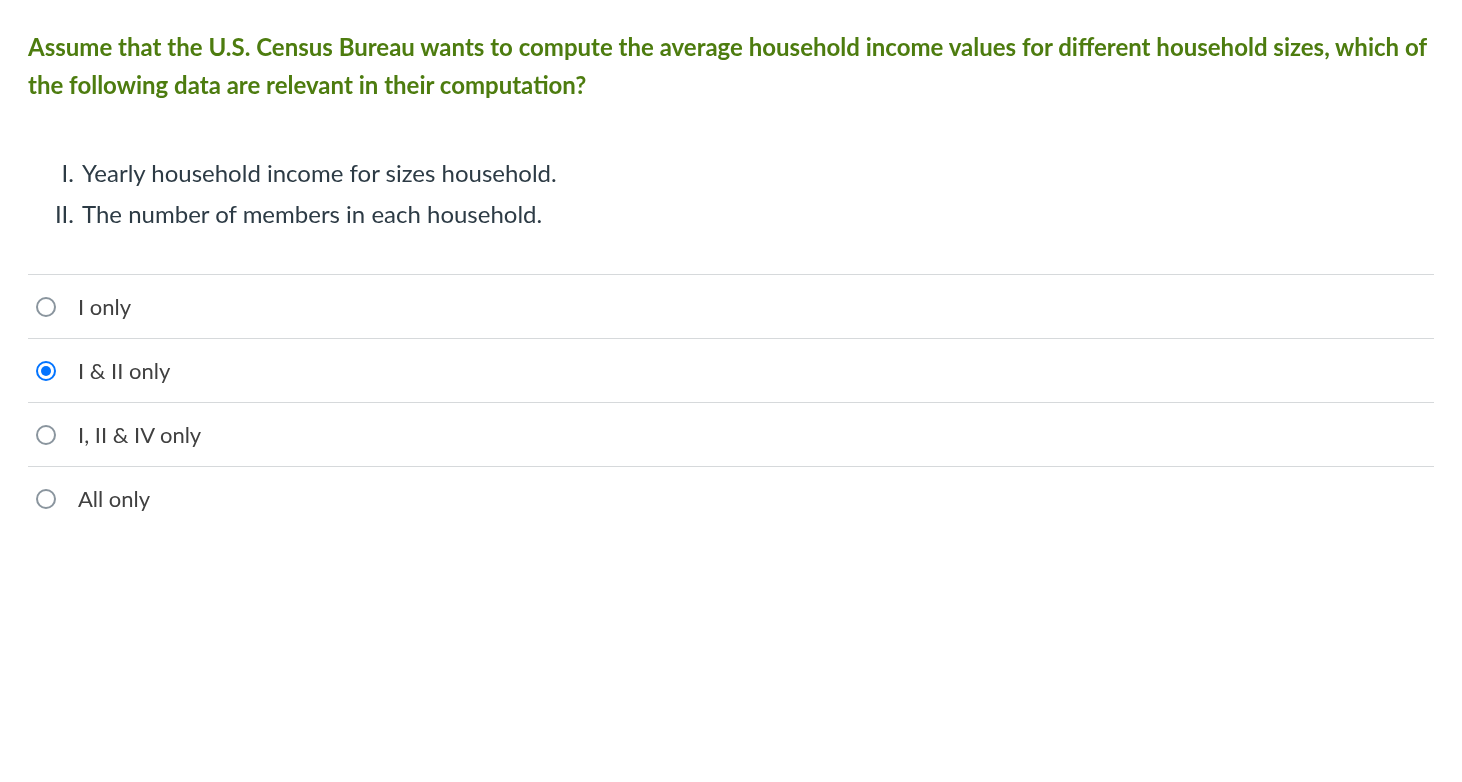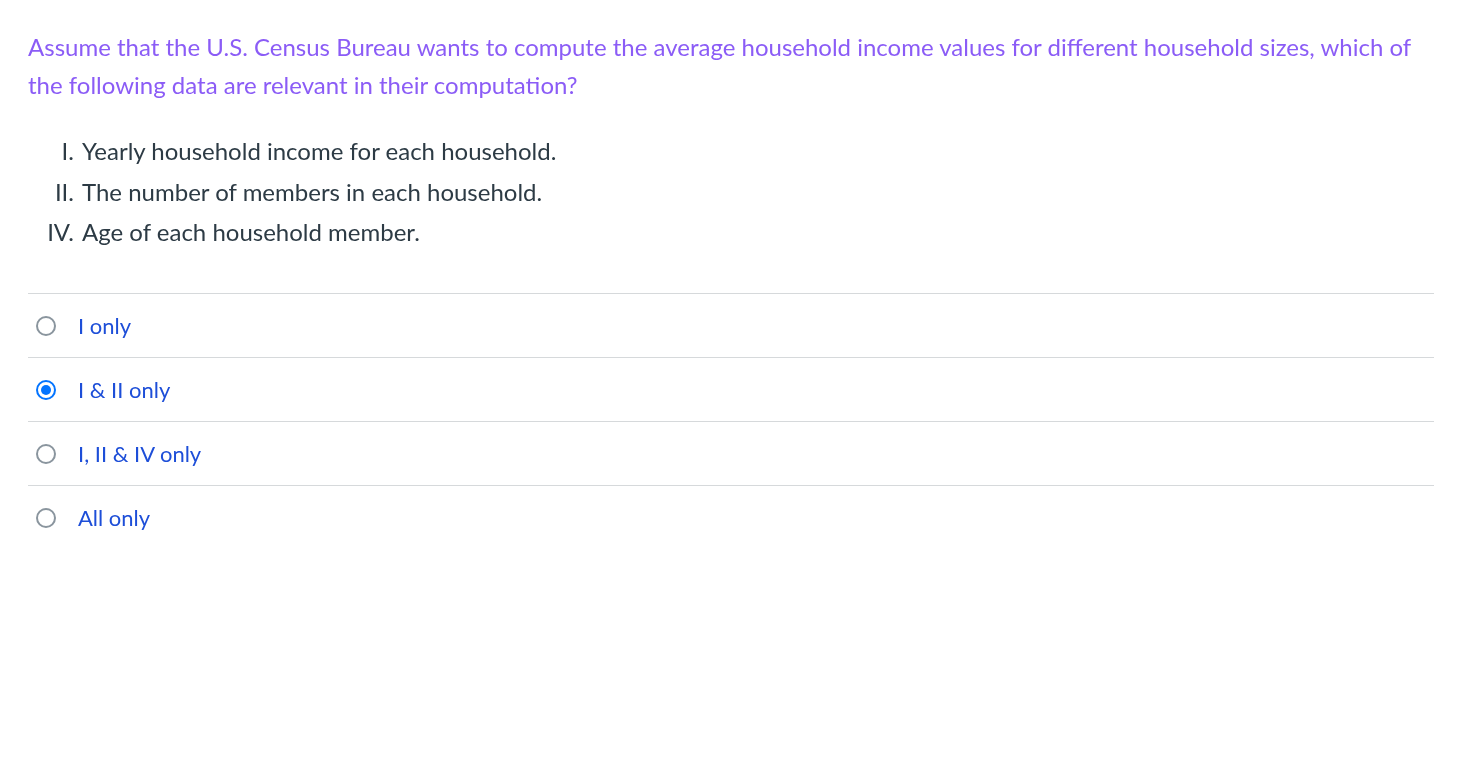--- a/index.html
+++ b/index.html
@@ -9,23 +9,24 @@
     }
     body {
       font-family: "Lato", "Helvetica Neue", Helvetica, Arial, sans-serif;
       background: #ffffff;
       padding: 28px;
       color: #2d3b45;
     }
     .question-stem {
       font-size: 24px;
       line-height: 1.6;
-      color: #8b5cf6;
-      margin-bottom: 26px;
+      color: #4d7c0f;
+      margin-bottom: 48px;
       max-width: 1400px;
+      font-weight: bold;
     }
     .roman-list {
       list-style: none;
       margin-left: 10px;
       margin-bottom: 40px;
     }
     .roman-list li {
       font-size: 24px;
       line-height: 1.7;
       color: #2d3b45;
@@ -69,40 +70,36 @@
       height: 10px;
       border-radius: 50%;
       background: #0374ff;
       display: none;
     }
     .radio-outer.selected .radio-inner {
       display: block;
     }
     .option-label {
       font-size: 22px;
-      color: #1d4ed8;
+      color: #404040;
     }
   </style>
 </head>
 <body>
 
 <div class="question-stem">Assume that the U.S. Census Bureau wants to compute the average household income values for different household sizes, which of the following data are relevant in their computation?</div>
 
 <ul class="roman-list">
   <li>
     <span class="roman-numeral">I.</span>
-    <span>Yearly household income for each household.</span>
+    <span>Yearly household income for sizes household.</span>
   </li>
   <li>
     <span class="roman-numeral">II.</span>
     <span>The number of members in each household.</span>
-  </li>
-  <li>
-    <span class="roman-numeral">IV.</span>
-    <span>Age of each household member.</span>
   </li>
 </ul>
 
 <div class="options">
   <div class="option-row">
     <span class="radio-outer">
       
     </span>
     <span class="option-label">I only</span>
   </div>

